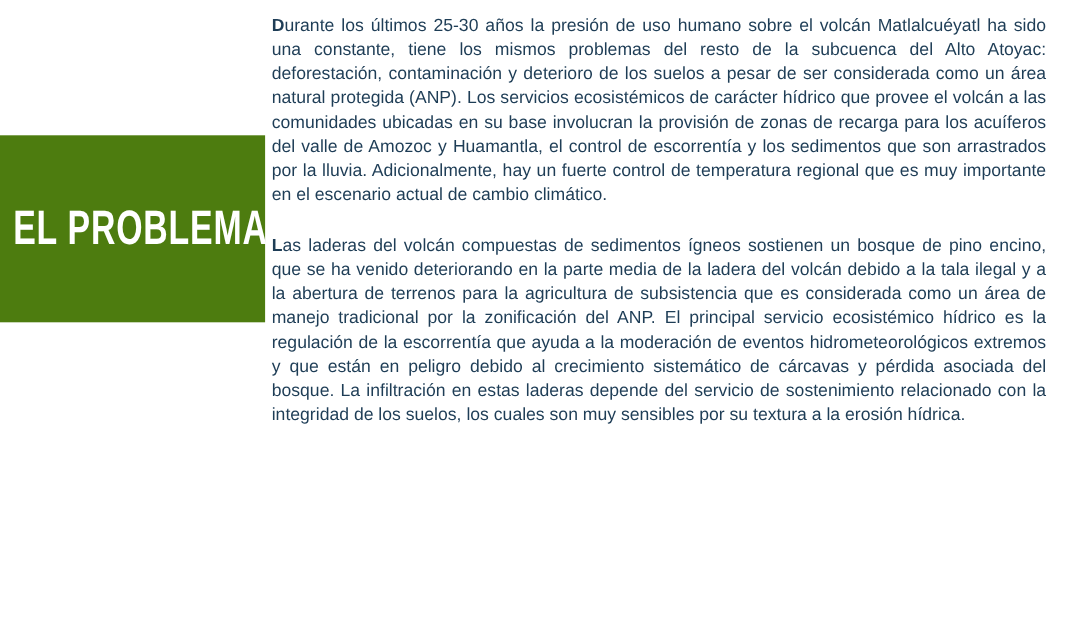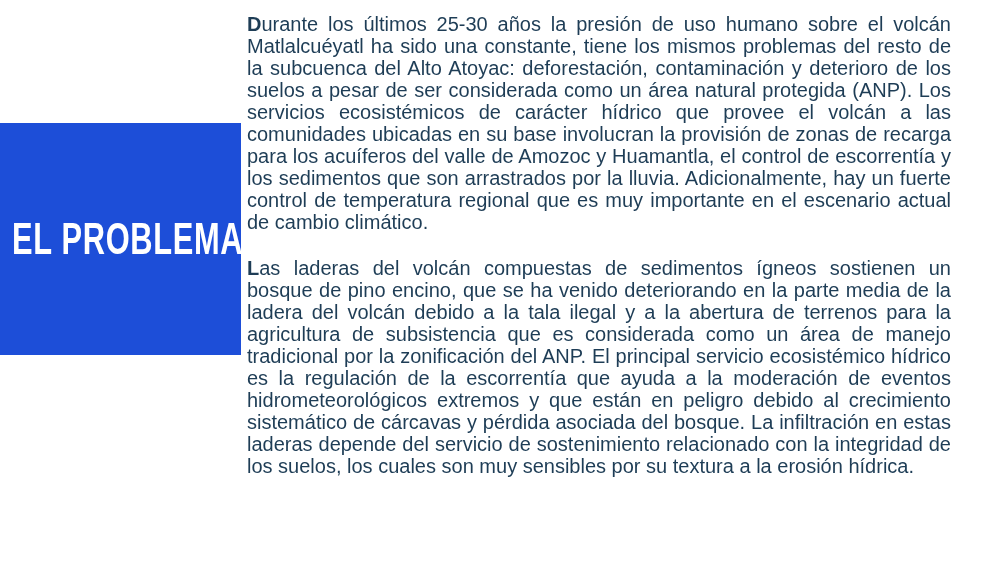--- a/index.html
+++ b/index.html
@@ -3,32 +3,32 @@
 <meta charset="utf-8">
 <style>
   html,body{margin:0;padding:0;}
   body{
     width:981px;height:568px;position:relative;overflow:hidden;
     background:#ffffff;
     font-family:"Liberation Sans", sans-serif;
   }
   
   .title-box{
-    position:absolute;left:0;top:123px;width:241px;height:232px;
-    background:#1d4ed8;display:flex;align-items:center;
+    position:absolute;left:0;top:123px;width:241px;height:170px;
+    background:#4d7c0f;display:flex;align-items:center;
   }
   .title{
     color:#ffffff;font-weight:700;font-size:44px;letter-spacing:1px;
     white-space:nowrap;transform:scaleX(0.70);transform-origin:0 50%;
     margin-left:12px;
   }
   
   .text-col{
     position:absolute;left:247px;top:13px;width:704px;
-    color:#1e3d56;font-size:20px;line-height:22px;text-align:justify;
+    color:#1e3d56;font-size:16px;line-height:22px;text-align:justify;
   }
   .text-col p{margin:0;}
   .text-col p + p{margin-top:24px;}
   .lead{font-weight:700;}
   
   .footer{position:absolute;left:0;top:478px;width:981px;height:80px;}
 </style>
 </head>
 <body>
 

